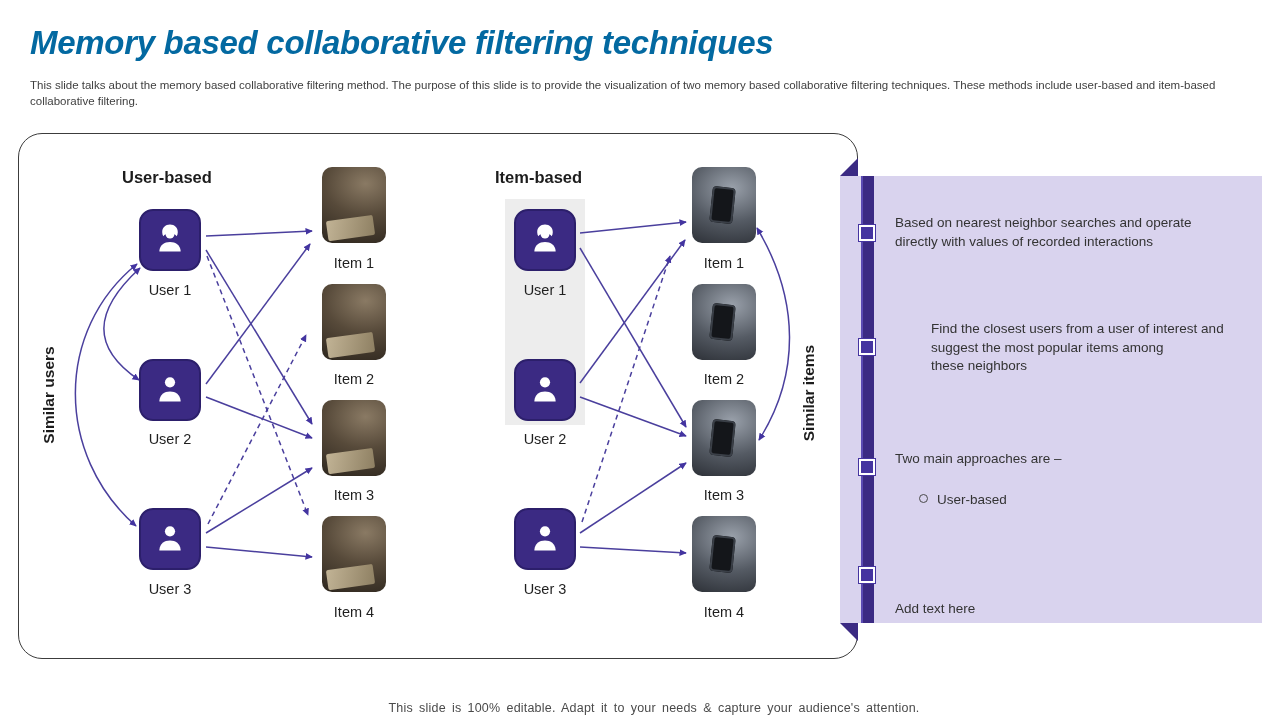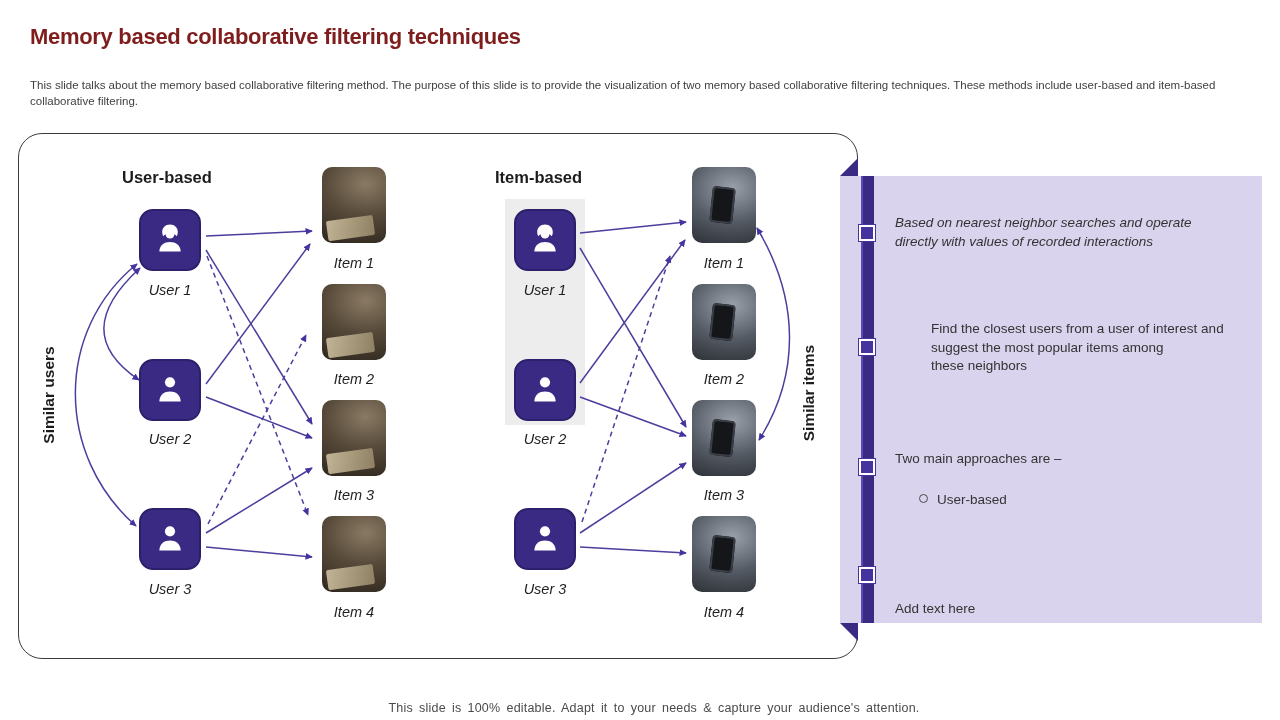--- a/index.html
+++ b/index.html
@@ -4,21 +4,21 @@
 <style>
   html,body{margin:0;padding:0;}
   body{
     width:1280px;height:720px;position:relative;overflow:hidden;
     background:#ffffff;font-family:"Liberation Sans", sans-serif;
   }
   .abs{position:absolute;}
   
   .title{
     left:30px;top:24px;width:900px;
-    font-size:22px;font-weight:700;color:#7f1d1d;letter-spacing:-0.3px;
+    font-size:33px;font-weight:700;color:#0369a1;letter-spacing:-0.3px;font-style:italic;
   }
   .desc{
     left:30px;top:78px;width:1212px;
     font-size:11.5px;color:#3f3f3f;line-height:1.35;
   }
   
   .frame{
     left:18px;top:133px;width:838px;height:524px;
     border:1.6px solid #3c3c3c;border-radius:24px;background:#fff;
   }
@@ -30,21 +30,21 @@
   }
   
   .avatar{
     width:62px;height:62px;border-radius:14px;
     background:#3b2a83;border:2px solid #2c1f6b;
     display:flex;align-items:center;justify-content:center;
     box-sizing:border-box;
   }
   .avatar svg{width:34px;height:34px;}
   .dlabel{
-    width:72px;text-align:center;font-size:14.5px;color:#1f1f1f;font-style:italic;
+    width:72px;text-align:center;font-size:14.5px;color:#1f1f1f;
   }
   
   .photo{
     width:64px;height:76px;border-radius:10px;overflow:hidden;
   }
   .photo.book{
     background:radial-gradient(90px 70px at 68% 22%, #8a7a64 0%, #574a3a 45%, #2b241c 100%);
   }
   .photo.book::after{
     content:"";position:absolute;left:8%;bottom:7%;width:74%;height:26%;
@@ -215,21 +215,21 @@
 
 <div class="abs panel"></div>
 <div class="abs tri-top"></div>
 <div class="abs tri-bottom"></div>
 <div class="abs panel-bar"></div>
 <div class="abs node" style="left:859px;top:225px;"></div>
 <div class="abs node" style="left:859px;top:339px;"></div>
 <div class="abs node" style="left:859px;top:459px;"></div>
 <div class="abs node" style="left:859px;top:567px;"></div>
 
-<div class="abs note" style="top:214px;font-style:italic;">Based on nearest neighbor searches and operate
+<div class="abs note" style="top:214px;">Based on nearest neighbor searches and operate
 directly with values of recorded interactions</div>
 <div class="abs note" style="top:320px;margin-left:36px;">Find the closest users from a user of interest and
 suggest the most popular items among
 these neighbors</div>
 <div class="abs note" style="top:431px;">
   <span>Two main approaches are –</span>
   <ul>
     <li>User-based</li>
   </ul>
 </div>

